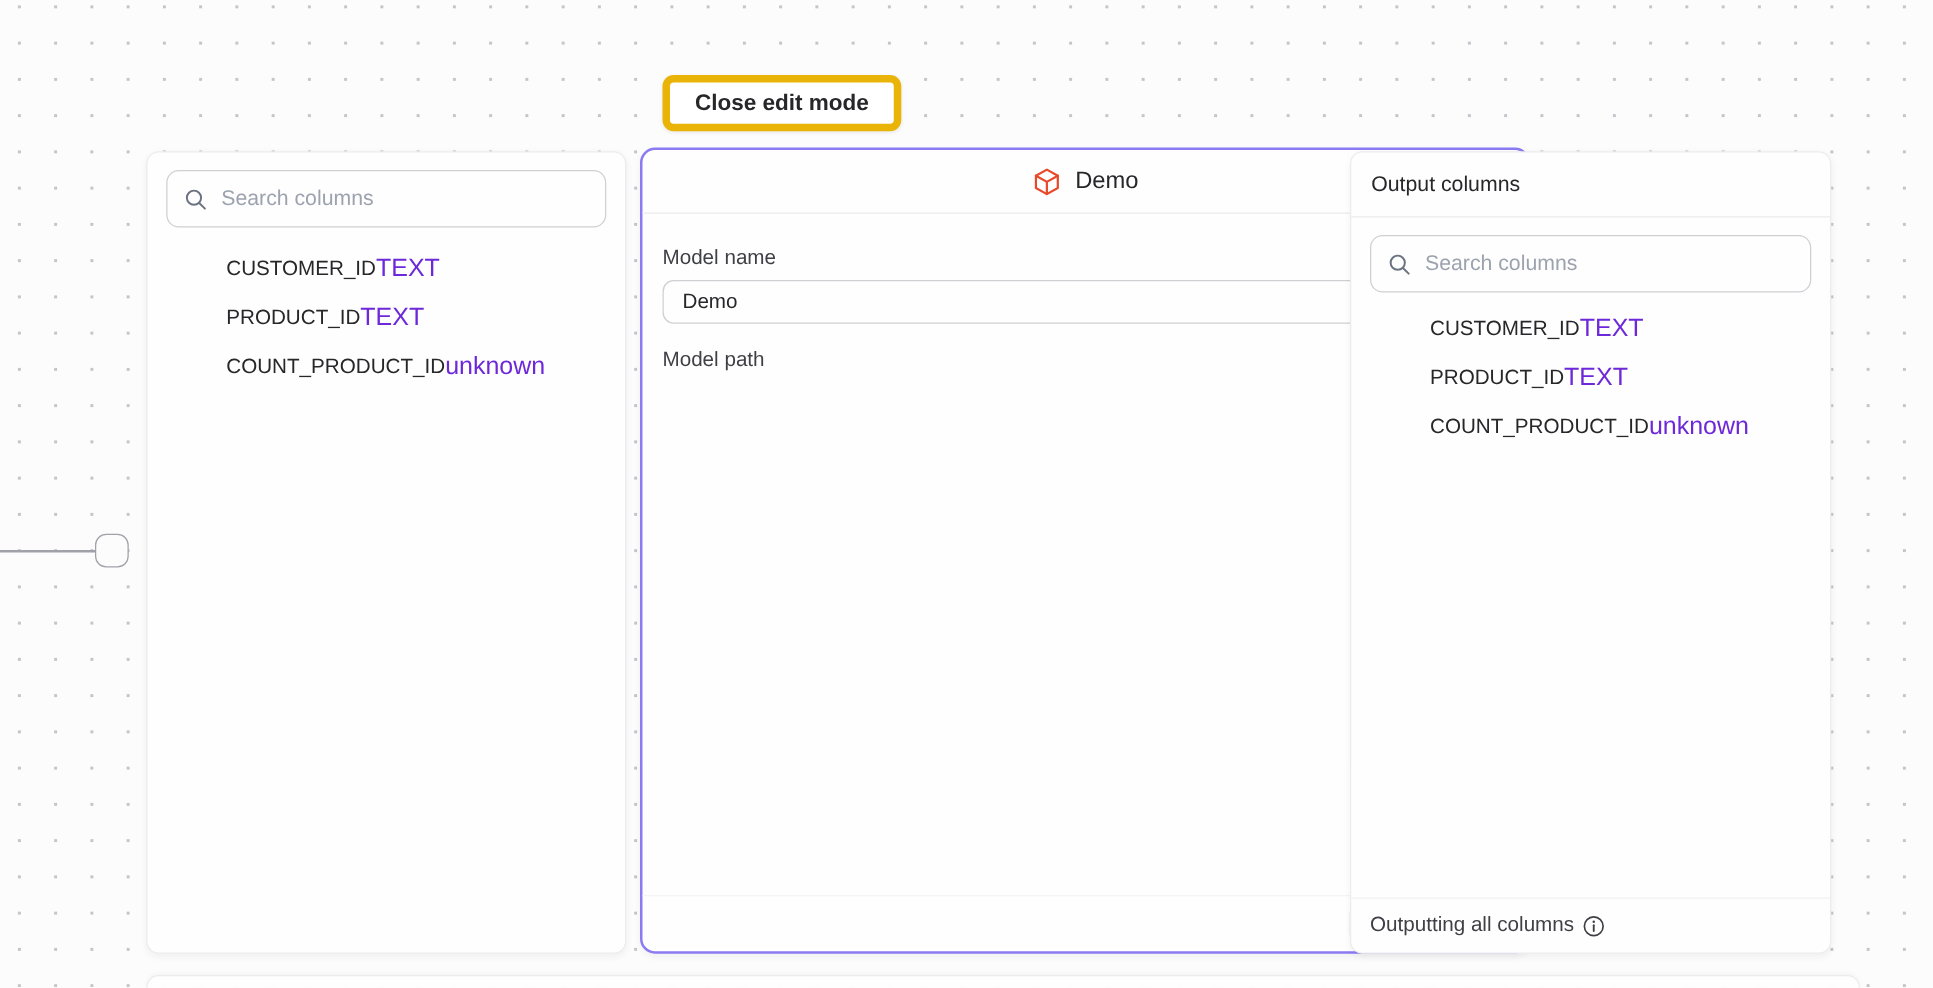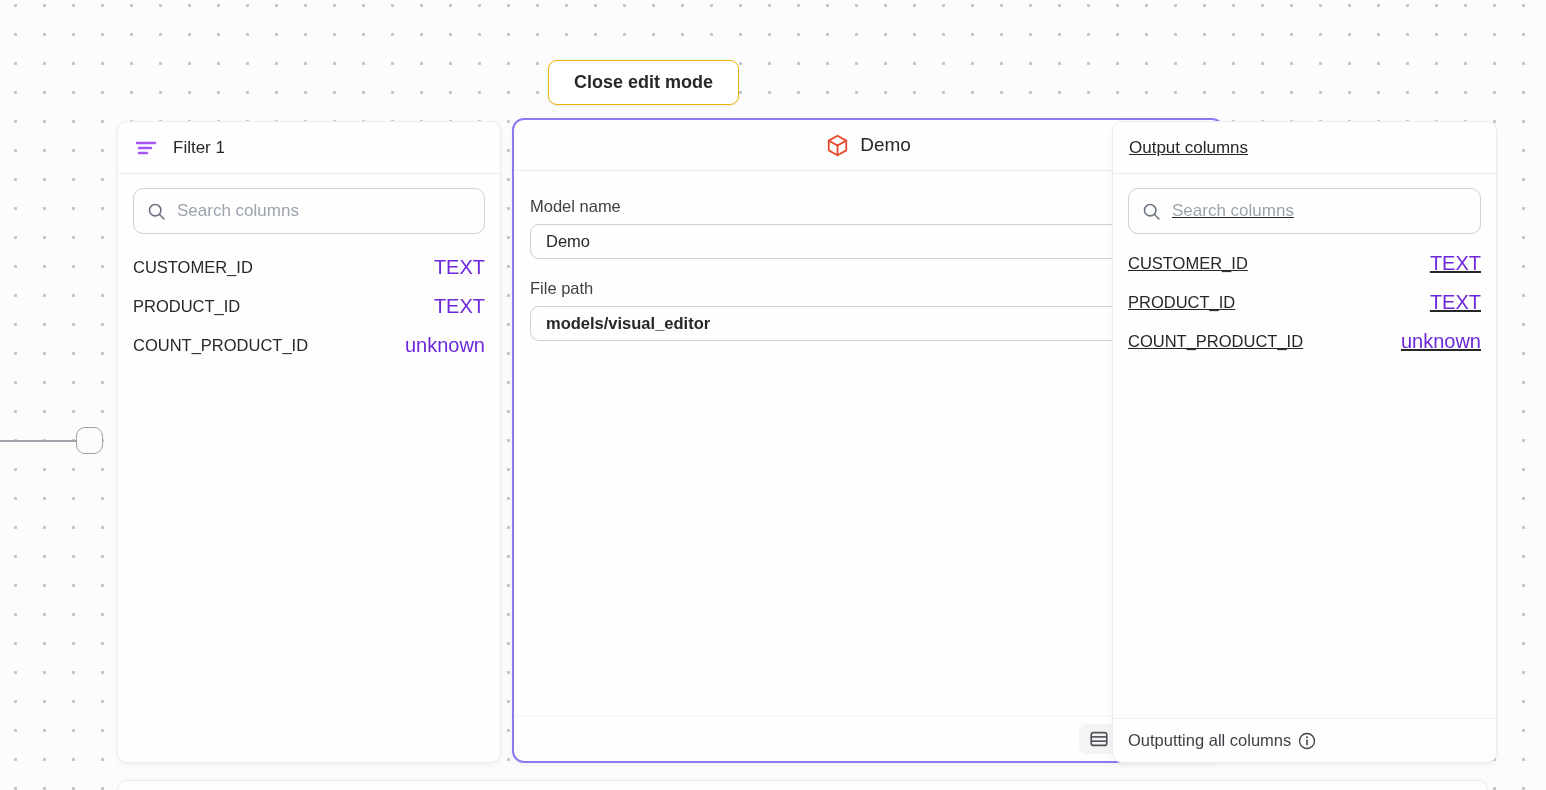--- a/index.html
+++ b/index.html
@@ -28,24 +28,24 @@
     align-items: center;
     padding: 0 16px;
     border-bottom: 1px solid #ebebed;
     font-size: 17px;
     color: #27272a;
   }
 
   
   .close-btn {
     position: absolute;
-    left: 548px; top: 60px;
+    left: 530px; top: 60px;
     width: 191px; height: 45px;
     background: #ffffff;
-    border: 1px solid #eab308;
+    border: 6px solid #eab308;
     border-radius: 9px;
     box-shadow: 0 1px 3px rgba(0,0,0,0.07);
     font-family: "Liberation Sans", sans-serif;
     font-size: 18px;
     font-weight: 700;
     color: #27272a;
     cursor: pointer;
   }
 
   
@@ -59,21 +59,21 @@
     position: absolute;
     left: 76px; top: 427px;
     width: 27px; height: 27px;
     background: #fcfcfd;
     border: 1.5px solid #a1a1aa;
     border-radius: 9px;
   }
 
   
   .panel-filter  { left: 117px; top: 121px; width: 384px; height: 642px; }
-  .panel-output  { left: 1112px; top: 121px; width: 385px; height: 642px; text-decoration: underline; }
+  .panel-output  { left: 1080px; top: 121px; width: 385px; height: 642px; }
 
   .search-box {
     margin: 14px 15px 10px 15px;
     height: 46px;
     border: 1px solid #cfcfd4;
     border-radius: 10px;
     display: flex;
     align-items: center;
     padding: 0 12px;
     gap: 10px;
@@ -87,21 +87,22 @@
     color: #3f3f46;
     background: transparent;
   }
   .search-box input::placeholder { color: #9ca3af; }
 
   .col-list { padding: 4px 15px 0 15px; }
   .col-row {
     height: 39px;
     display: flex;
     align-items: center;
-    justify-content: space-between;
+    justify-content: flex-start;
+    margin-left: 48px;
   }
   .col-name { font-size: 16.5px; color: #27272a; }
   .col-type { font-size: 20px; color: #6d28d9; }
 
   .output-footer {
     position: absolute;
     left: 0; right: 0; bottom: 0;
     height: 44px;
     border-top: 1px solid #f1f1f3;
     display: flex;
@@ -215,30 +216,20 @@
 </style>
 </head>
 <body>
 
 <button class="close-btn">Close edit mode</button>
 
 <div class="edge-line"></div>
 <div class="edge-handle"></div>
 
 <div class="panel panel-filter">
-  <div class="panel-header" style="gap:15px;">
-    <span>
-      <svg width="24" height="24" viewBox="0 0 24 24" fill="none">
-        <line x1="3" y1="7" x2="21" y2="7" stroke="#a855f7" stroke-width="2.4" stroke-linecap="round"></line>
-        <line x1="5" y1="12" x2="17" y2="12" stroke="#a855f7" stroke-width="2.4" stroke-linecap="round"></line>
-        <line x1="5" y1="17" x2="13" y2="17" stroke="#a855f7" stroke-width="2.4" stroke-linecap="round"></line>
-      </svg>
-    </span>
-    <span>Filter 1</span>
-  </div>
   <div class="search-box">
     <span>
       <svg width="21" height="21" viewBox="0 0 24 24" fill="none">
         <circle cx="10.5" cy="10.5" r="6.5" stroke="#6b7280" stroke-width="1.8"></circle>
         <line x1="15.5" y1="15.5" x2="20.5" y2="20.5" stroke="#6b7280" stroke-width="1.8" stroke-linecap="round"></line>
       </svg>
     </span>
     <input type="text" placeholder="Search columns" style="">
   </div>
   <div class="col-list">
@@ -281,29 +272,21 @@
             <circle cx="12" cy="12" r="1.9"></circle>
             <circle cx="19" cy="12" r="1.9"></circle>
         </svg>
       </button>
     </div>
   </div>
 
   <div class="model-body">
     <div class="field-label" style="margin-top:12px;">Model name</div>
     <input class="text-input" type="text" value="Demo" style="">
-    <div class="field-label" style="margin-top:20px;">File path</div>
-    <div class="select-input">
-      <span class="select-value">models/visual_editor</span>
-      <span>
-        <svg width="18" height="18" viewBox="0 0 24 24" fill="none">
-          <path d="M6.5 9.5 L12 15 L17.5 9.5" stroke="#52525b" stroke-width="1.8" stroke-linecap="round" stroke-linejoin="round"></path>
-        </svg>
-      </span>
-    </div>
+    <div class="field-label" style="margin-top:20px;">Model path</div>
   </div>
 
   <div class="model-footer">
     <div class="rows-pill">
       <span>
         <svg width="22" height="22" viewBox="0 0 24 24" fill="none" stroke="#52525b" stroke-width="1.8">
           <rect x="3.5" y="5" width="17" height="14" rx="2.5"></rect>
           <line x1="3.5" y1="9.7" x2="20.5" y2="9.7"></line>
           <line x1="3.5" y1="14.4" x2="20.5" y2="14.4"></line>
         </svg>

